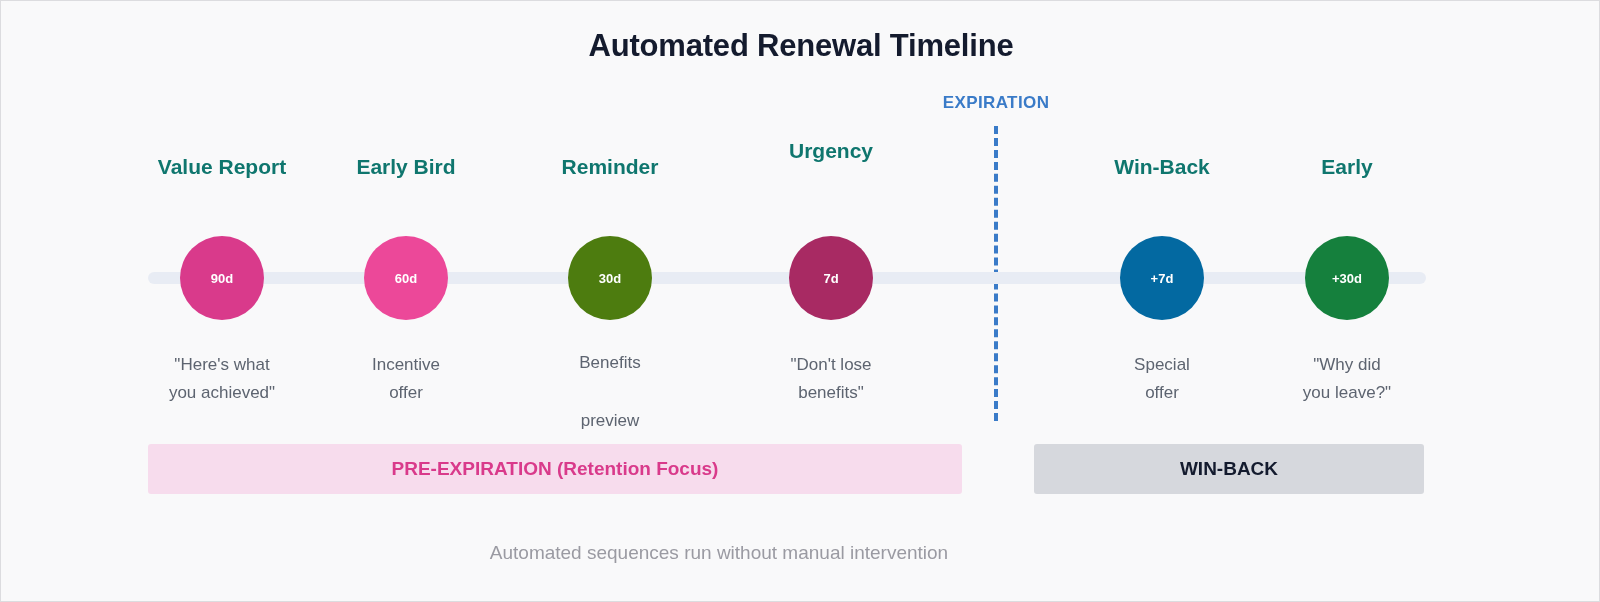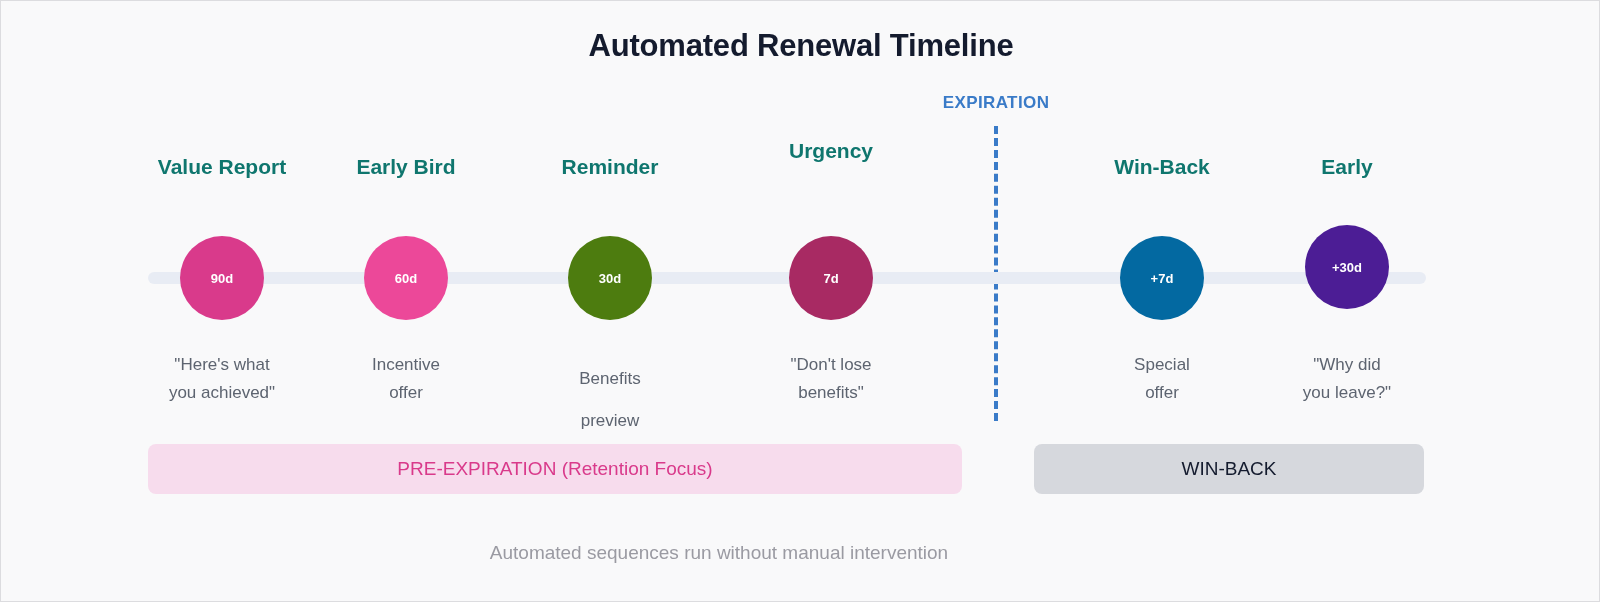--- a/index.html
+++ b/index.html
@@ -94,26 +94,26 @@
     text-align: center;
     font-size: 17px;
     color: #5d6470;
     line-height: 28px;
   }
 
   
   .phase-banner {
     position: absolute;
     height: 50px;
-    border-radius: 8px;
+    border-radius: 3px;
     display: flex;
     align-items: center;
     justify-content: center;
     font-size: 19px;
-    font-weight: normal;
+    font-weight: bold;
   }
 
   
   .footer-note {
     position: absolute;
     top: 541px;
     left: 0;
     width: 1436px;
     text-align: center;
     font-size: 19px;
@@ -141,38 +141,38 @@
       </div>
       <div class="stage" style="left: 305px; top: 0px;">
         <div class="stage-label" style="top: 154px;">Early Bird</div>
         <div class="stage-node" style="top: 235px; background: #ec4899;">60d</div>
         <div class="stage-desc" style="top: 350px;">Incentive</div>
         <div class="stage-desc" style="top: 378px;">offer</div>
       </div>
       <div class="stage" style="left: 509px; top: 0px;">
         <div class="stage-label" style="top: 154px;">Reminder</div>
         <div class="stage-node" style="top: 235px; background: #4d7c0f;">30d</div>
-        <div class="stage-desc" style="top: 364px;">Benefits</div>
+        <div class="stage-desc" style="top: 348px;">Benefits</div>
         <div class="stage-desc" style="top: 378px; margin-top: 28px;">preview</div>
       </div>
       <div class="stage" style="left: 730px; top: 0px;">
         <div class="stage-label" style="top: 138px;">Urgency</div>
         <div class="stage-node" style="top: 235px; background: rgb(168, 42, 99);">7d</div>
         <div class="stage-desc" style="top: 350px;">"Don't lose</div>
         <div class="stage-desc" style="top: 378px;">benefits"</div>
       </div>
       <div class="stage" style="left: 1061px; top: 0px;">
         <div class="stage-label" style="top: 154px;">Win-Back</div>
         <div class="stage-node" style="top: 235px; background: #0369a1;">+7d</div>
         <div class="stage-desc" style="top: 350px;">Special</div>
         <div class="stage-desc" style="top: 378px;">offer</div>
       </div>
       <div class="stage" style="left: 1246px; top: 0px;">
         <div class="stage-label" style="top: 154px;">Early</div>
-        <div class="stage-node" style="top: 224px; background: #4c1d95;">+30d</div>
+        <div class="stage-node" style="top: 235px; background: #15803d;">+30d</div>
         <div class="stage-desc" style="top: 350px;">"Why did</div>
         <div class="stage-desc" style="top: 378px;">you leave?"</div>
       </div>
     </div>
 
   <div id="phases-layer">
       <div class="phase-banner" style="left: 147px; width: 814px; top: 443px; background: rgb(247, 220, 237); color: rgb(217, 58, 139);">PRE-EXPIRATION (Retention Focus)</div>
       <div class="phase-banner" style="left: 1033px; width: 390px; top: 443px; background: rgb(214, 216, 221); color: rgb(20, 27, 46);">WIN-BACK</div>
     </div>
 

